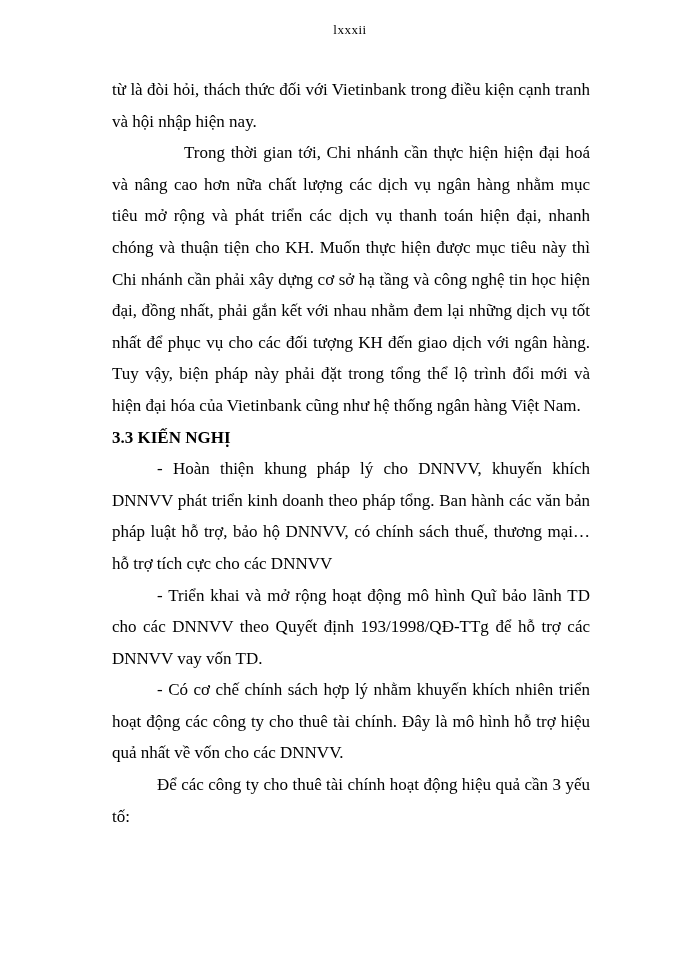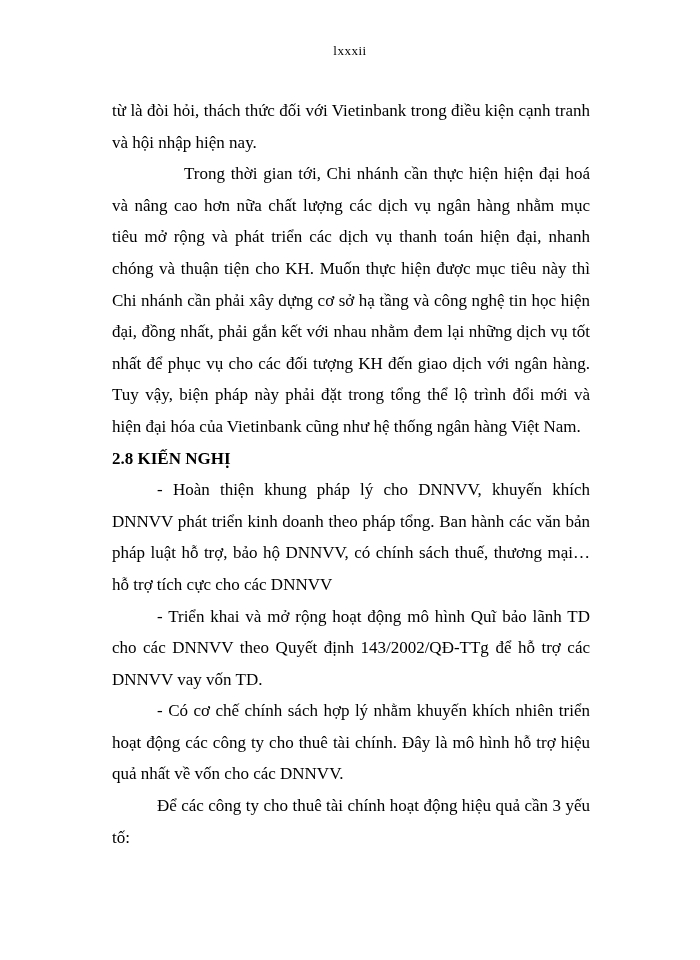--- a/index.html
+++ b/index.html
@@ -10,21 +10,21 @@
   .page {
     position: relative;
     width: 700px;
     height: 960px;
     background: #ffffff;
     font-family: "Liberation Serif", "DejaVu Serif", serif;
     color: #000000;
     overflow: hidden;
   }
   .page-number {
-    padding-top: 43px;
+    padding-top: 22px;
     text-align: center;
     font-size: 13px;
     letter-spacing: 0.5px;
   }
   .doc-body {
     margin-top: 36px;
     padding: 0 110px 0 112px;
     font-size: 17px;
     line-height: 31.6px;
     text-align: justify;
@@ -47,26 +47,26 @@
 
   <div class="page-number">lxxxii</div>
 
   <div class="doc-body">
 
     <p class="para indent-none">từ là đòi hỏi, thách thức đối với Vietinbank trong điều kiện cạnh tranh và hội nhập hiện nay.</p>
 
     <p class="para indent-tab">Trong thời gian tới, Chi nhánh cần thực hiện hiện đại hoá và nâng cao hơn nữa chất lượng các dịch vụ ngân hàng nhằm mục tiêu mở rộng và phát triển các dịch vụ thanh toán hiện đại, nhanh chóng và thuận tiện cho KH. Muốn thực hiện được mục tiêu này thì Chi nhánh cần phải xây dựng cơ sở hạ tầng và công nghệ tin học hiện đại, đồng nhất, phải gắn kết với nhau nhằm đem lại những dịch vụ tốt nhất để phục vụ cho các đối tượng KH đến giao dịch với ngân hàng. Tuy vậy, biện pháp này phải đặt trong tổng thể lộ trình đổi mới và hiện đại hóa của Vietinbank  cũng như hệ thống ngân hàng Việt Nam.</p>
 
 
-    <p class="heading">2.8 KIẾN NGHỊ</p>
+    <p class="heading">3.3 KIẾN NGHỊ</p>
 
 
     <p class="para indent-small">- Hoàn thiện khung pháp lý cho DNNVV, khuyến khích DNNVV phát triển kinh doanh theo pháp tổng. Ban hành các văn bản pháp luật hỗ trợ, bảo hộ DNNVV, có chính sách thuế, thương mại… hỗ trợ tích cực cho các DNNVV</p>
 
-    <p class="para indent-small">- Triển khai và mở rộng hoạt động mô hình Quĩ bảo lãnh TD cho các DNNVV theo Quyết định 143/2002/QĐ-TTg để hỗ trợ các DNNVV vay vốn TD.</p>
+    <p class="para indent-small">- Triển khai và mở rộng hoạt động mô hình Quĩ bảo lãnh TD cho các DNNVV theo Quyết định 193/1998/QĐ-TTg để hỗ trợ các DNNVV vay vốn TD.</p>
 
     <p class="para indent-small">- Có cơ chế chính sách hợp lý nhằm khuyến khích nhiên triển hoạt động các công ty cho thuê tài chính. Đây là mô hình hỗ trợ hiệu quả nhất về vốn cho các DNNVV.</p>
 
     <p class="para indent-small">Để các công ty cho thuê tài chính hoạt động hiệu quả cần 3 yếu tố:</p>
 
   </div>
 
 </div>
 
 </body></html>

